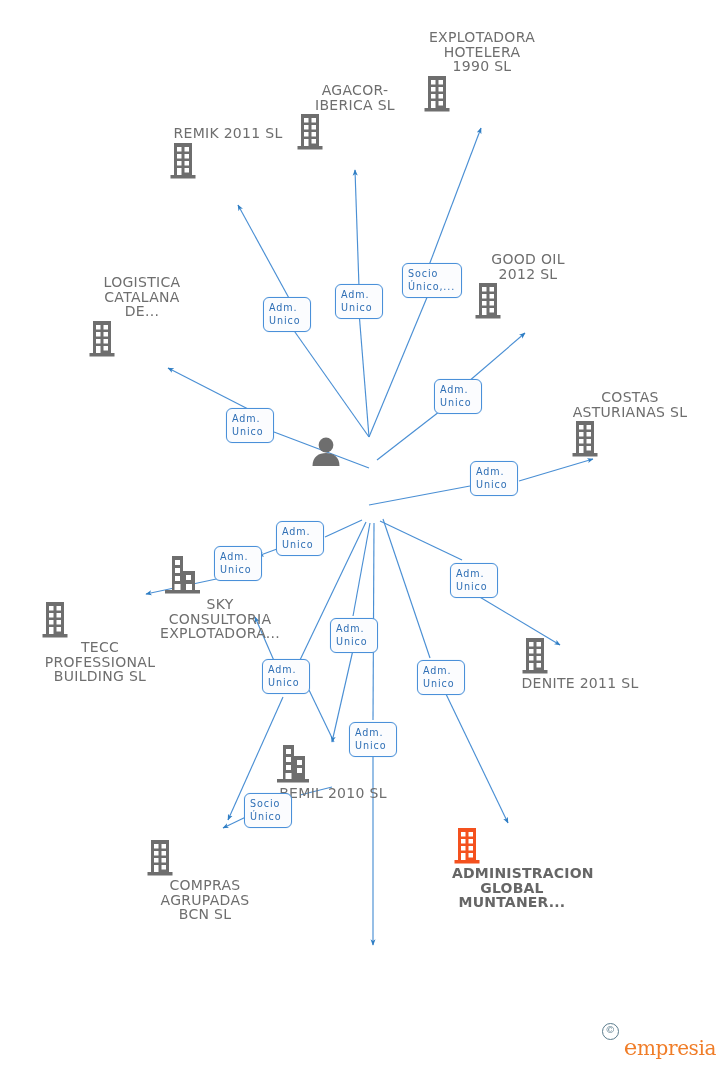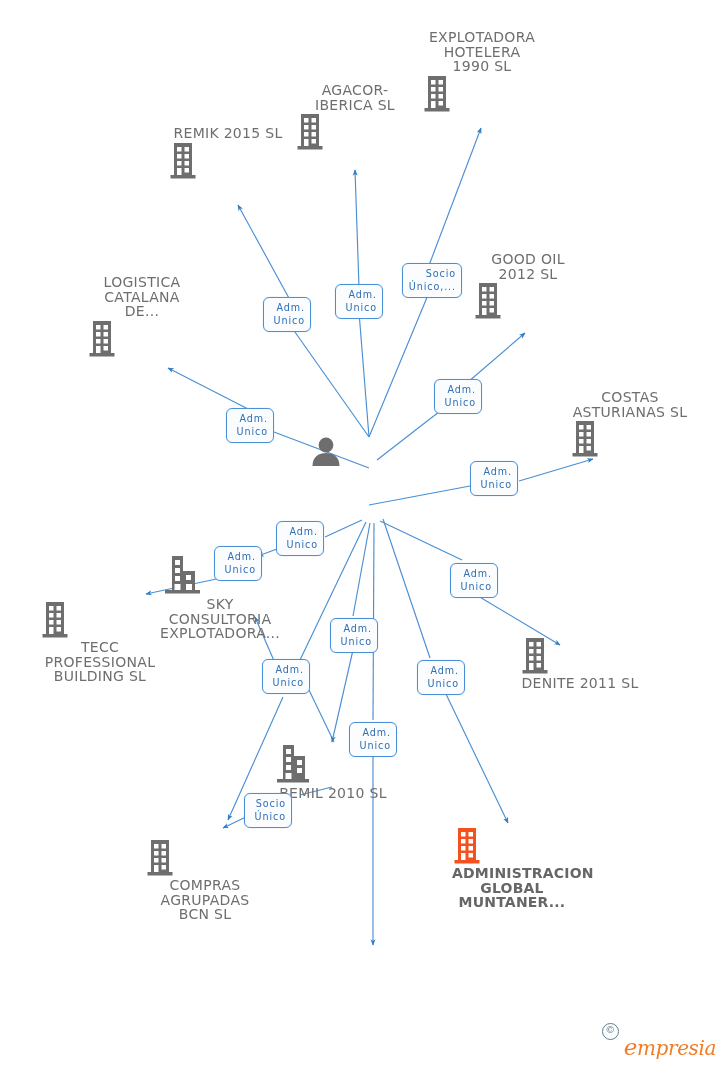--- a/index.html
+++ b/index.html
@@ -27,37 +27,37 @@
   
   .rel{
     position:absolute;
     border:1.3px solid #4a90d9;
     border-radius:6px;
     background:#fbfcfe;
     color:#2f6fb5;
     font-size:9.6px;
     line-height:13px;
     letter-spacing:.9px;
-    text-align:right;
+    text-align:left;
     padding:3px 5px 4px 5px;
     box-sizing:border-box;
     white-space:pre-line;
     box-shadow:0 0 0 .5px rgba(74,144,217,.12);
   }
 
   
   #logo{position:absolute;right:12px;bottom:10px;display:flex;align-items:center;gap:5px;}
   #logo .c{
     width:15px;height:15px;border:1.6px solid #5b7c8d;border-radius:50%;
     color:#5b7c8d;font-size:10px;line-height:12px;text-align:center;
     font-family:"DejaVu Serif","Liberation Serif",serif;
   }
   #logo .word{
     font-family:"DejaVu Serif","Liberation Serif",serif;
-    font-style:italic;font-size:20px;color:#f07d28;letter-spacing:-.4px;margin-top:32px;
+    font-size:20px;color:#f07d28;letter-spacing:-.4px;margin-top:32px;
   }
   #logo .word .e{color:#f07d28;font-size:23px;}
 </style>
 </head>
 <body>
 
 <div id="graph">
 
   <svg class="edges" viewBox="0 0 728 1070">
     <defs>
@@ -105,21 +105,21 @@
 
       <line x1="383" y1="519" x2="430" y2="658"></line>
       <line x1="445" y1="692" x2="508" y2="823" marker-end="url(#arrow)"></line>
 
       <line x1="300" y1="795" x2="332" y2="787"></line>
       <line x1="250" y1="815" x2="223" y2="828" marker-end="url(#arrow)"></line>
     </g>
   </svg>
 
   <div class="node" style="left:168px;top:126px;width:120px;">
-    <div class="caption">REMIK 2015 SL</div>
+    <div class="caption">REMIK 2011 SL</div>
     <span class="bldg">
       <svg width="30" height="40" viewBox="0 0 30 40" aria-hidden="true">
         <rect x="6" y="2" width="18" height="32" fill="#6e6e6e"></rect>
         <rect x="2.5" y="34" width="25" height="3.5" fill="#6e6e6e"></rect>
         <rect x="9" y="6" width="4.5" height="4.5" fill="#fff"></rect>
           <rect x="16.5" y="6" width="4.5" height="4.5" fill="#fff"></rect>
         <rect x="9" y="13" width="4.5" height="4.5" fill="#fff"></rect>
           <rect x="16.5" y="13" width="4.5" height="4.5" fill="#fff"></rect>
         <rect x="9" y="20" width="4.5" height="4.5" fill="#fff"></rect>
           <rect x="16.5" y="20" width="4.5" height="4.5" fill="#fff"></rect>

